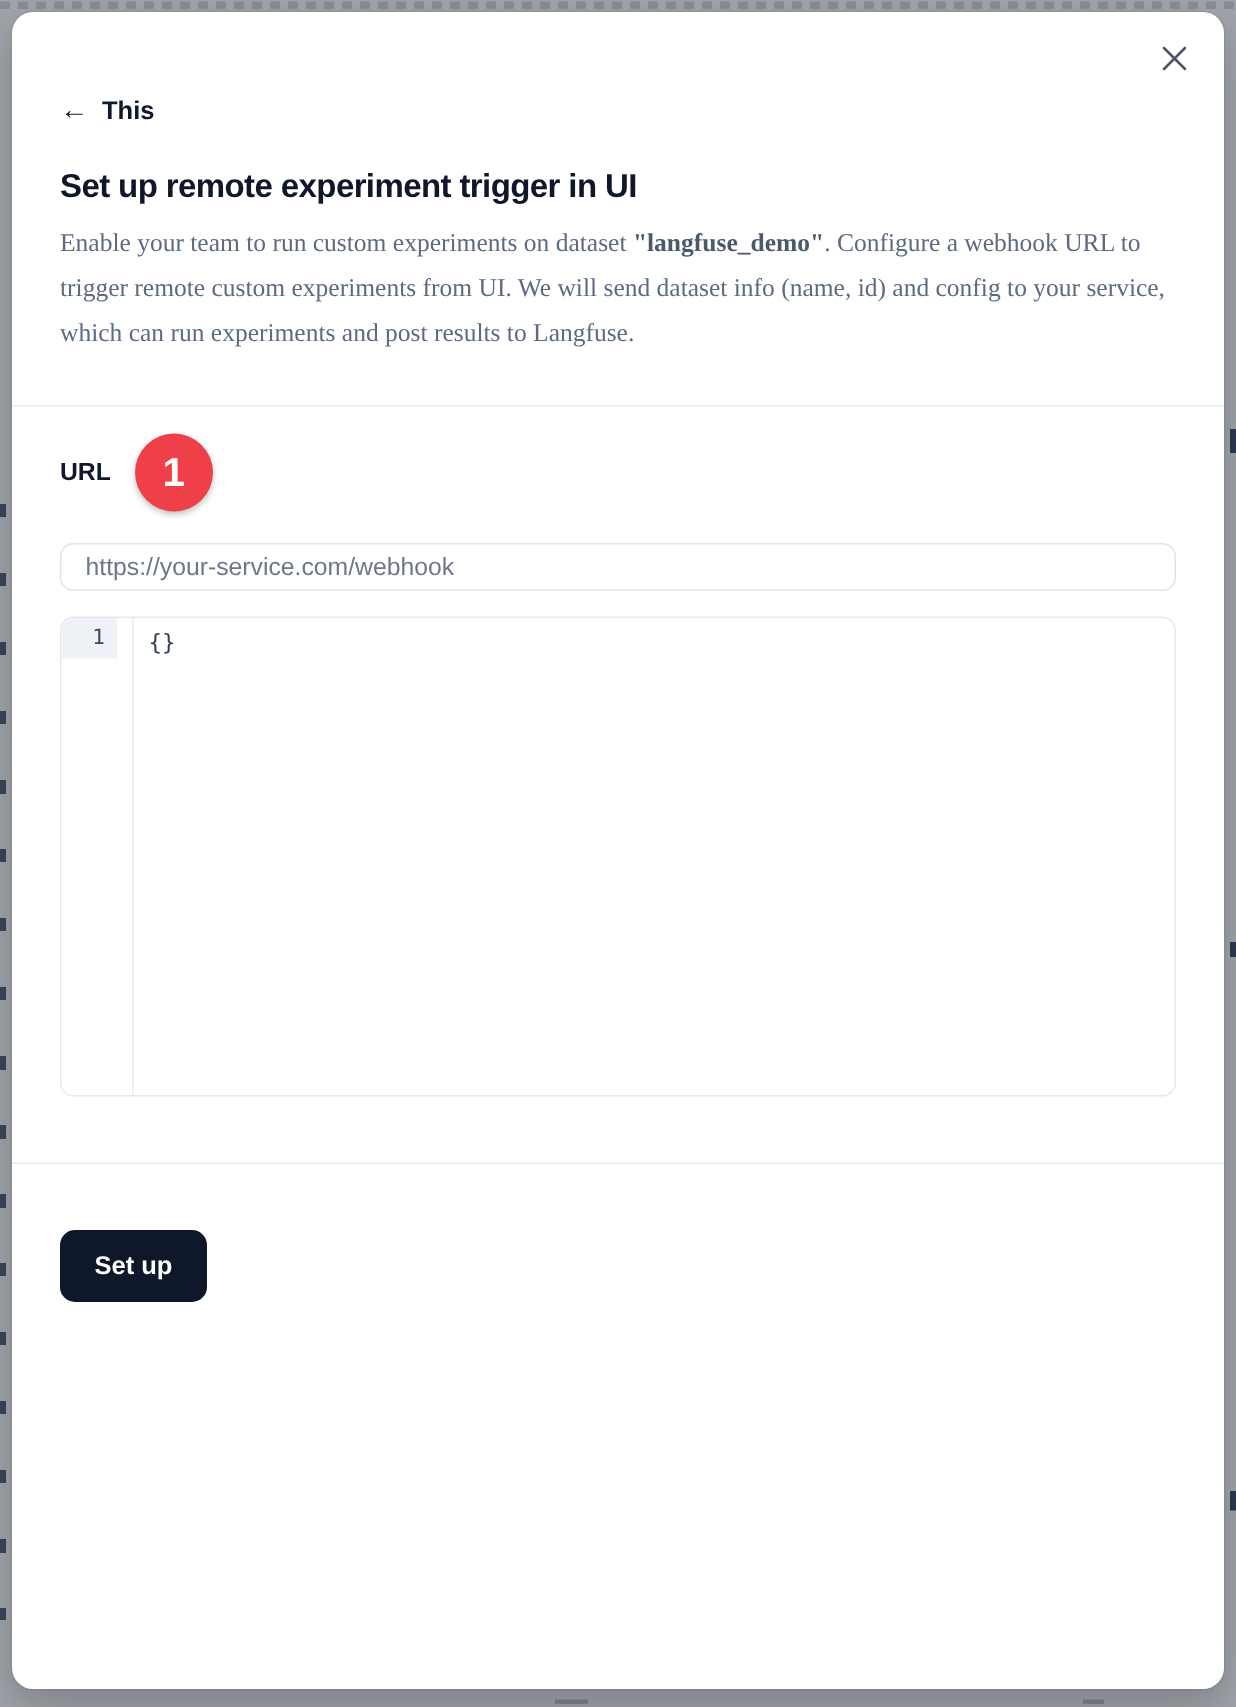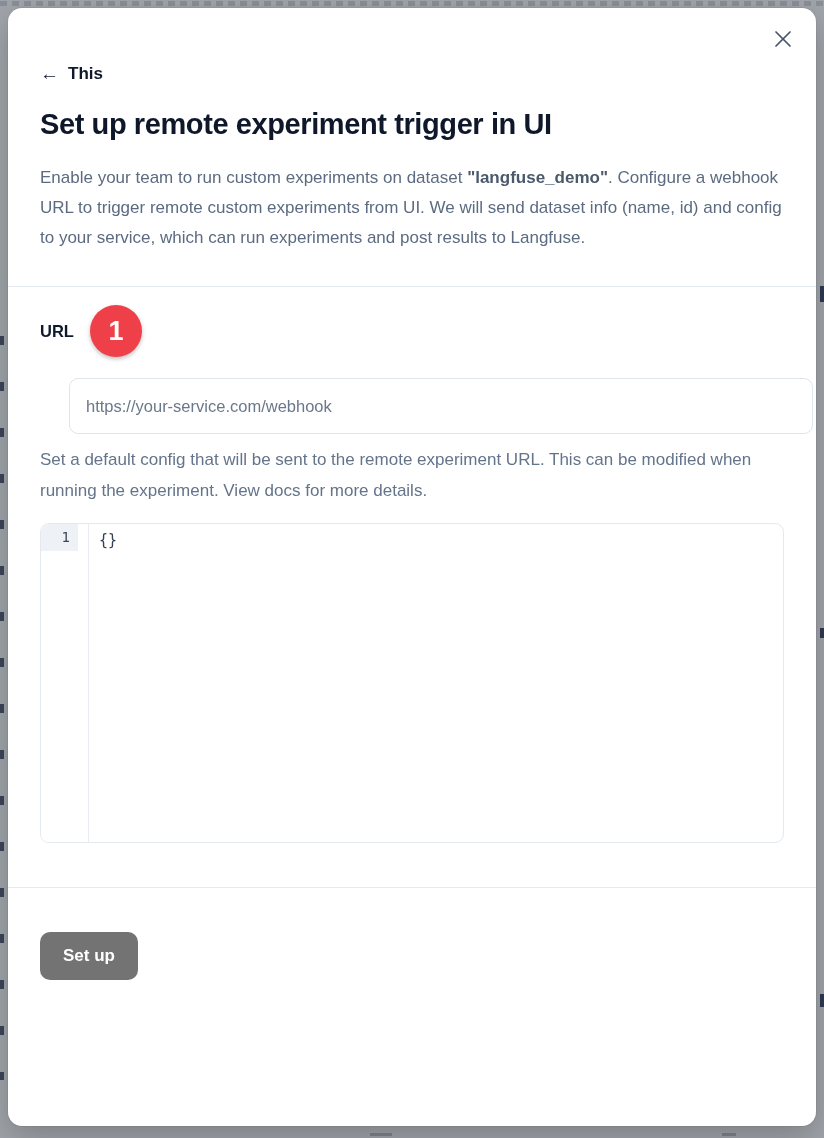--- a/index.html
+++ b/index.html
@@ -37,25 +37,25 @@
   }
   .back-link{
     display:inline-flex;align-items:center;gap:9px;
     margin-top:56px;cursor:pointer;
     font-size:17px;font-weight:600;color:#10192b;line-height:20px;
   }
   .back-arrow{font-size:19px;font-weight:400;line-height:20px;}
 
   .dialog-title{
     margin:25px 0 0 0;
-    font-size:29px;font-weight:700;color:#0f172a;letter-spacing:-.4px;line-height:30px;
+    font-size:22px;font-weight:700;color:#0f172a;letter-spacing:-.4px;line-height:30px;
   }
   .dialog-desc{
-    margin:24px 0 0 0;
-    font-size:17px;line-height:30px;color:#5c6b81;
+    margin:8px 0 0 0;
+    font-size:17px;line-height:30px;color:#5c6b81;font-family:Liberation Serif, serif;
   }
   .dialog-desc b{color:#4b596c;font-weight:700;}
 
   .divider{height:1px;background:#e3eaf1;margin:0 -32px;}
   .divider.header-div{margin-top:33px;}
   .divider.footer-div{margin-top:44px;}
 
   .field-label-row{
     display:flex;align-items:center;gap:16px;height:52px;margin-top:18px;text-align:right;
   }
@@ -66,24 +66,24 @@
     display:flex;align-items:center;justify-content:center;
     font-size:27px;font-weight:700;
     box-shadow:0 2px 4px rgba(0,0,0,.25);
     flex:0 0 auto;
   }
   .field-desc{
     margin:10px 0 0 0;
     font-size:17px;line-height:31px;color:#64748b;
   }
   .url-input{
-    display:block;box-sizing:border-box;width:100%;height:56px;
+    display:block;box-sizing:border-box;width:100%;height:32px;
     margin-top:21px;padding:0 16px;
     border:1px solid #dfe5ec;border-radius:9px;background:#fff;
-    font-family:"Liberation Sans",sans-serif;font-size:16.5px;color:#10192b;outline:none;margin-left:29px;
+    font-family:"Liberation Sans",sans-serif;font-size:16.5px;color:#10192b;outline:none;
   }
   .url-input::placeholder{color:#6b7889;opacity:1;}
 
   .config-row{margin-top:24px;}
 
   .code-editor{
     display:flex;margin-top:17px;height:318px;
     border:1px solid #e4e9ef;border-radius:9px;overflow:hidden;background:#fff;
     cursor:text;
   }
@@ -97,21 +97,21 @@
   }
   .code-content{
     flex:1;padding:4px 0 0 10px;
     font-family:"DejaVu Sans Mono",monospace;font-size:15px;line-height:24px;color:#334155;
   }
 
   .footer{padding:44px 0 0 0;}
   .setup-btn{
     display:inline-flex;align-items:center;justify-content:center;
     height:48px;padding:0 23px;border:none;border-radius:10px;cursor:pointer;
-    background:#737373;color:#ffffff;
+    background:#0f172a;color:#ffffff;
     font-family:"Liberation Sans",sans-serif;font-size:17px;font-weight:600;
   }
 </style>
 </head>
 <body>
 
 <div class="bg-top-dashes"></div>
 <div class="bg-left-marks"></div>
 <div class="bg-right-mark" style="top:286px;height:16px;"></div>
 <div class="bg-right-mark" style="top:628px;height:10px;"></div>
@@ -145,21 +145,20 @@
     <div class="divider header-div"></div>
 
     
     <div class="field-label-row">
       <span class="field-label">URL</span>
       <span class="step-badge">1</span>
     </div>
     <input class="url-input" type="text" placeholder="https://your-service.com/webhook" style="">
 
     
-    <p class="field-desc">Set a default config that will be sent to the remote experiment URL. This can be modified when running the experiment. View docs for more details.</p>
 
     <div class="code-editor">
       <div class="gutter">
         <div class="line-number-cell">1</div>
       </div>
       <div class="code-content">{}</div>
     </div>
 
     <div class="divider footer-div"></div>
 

